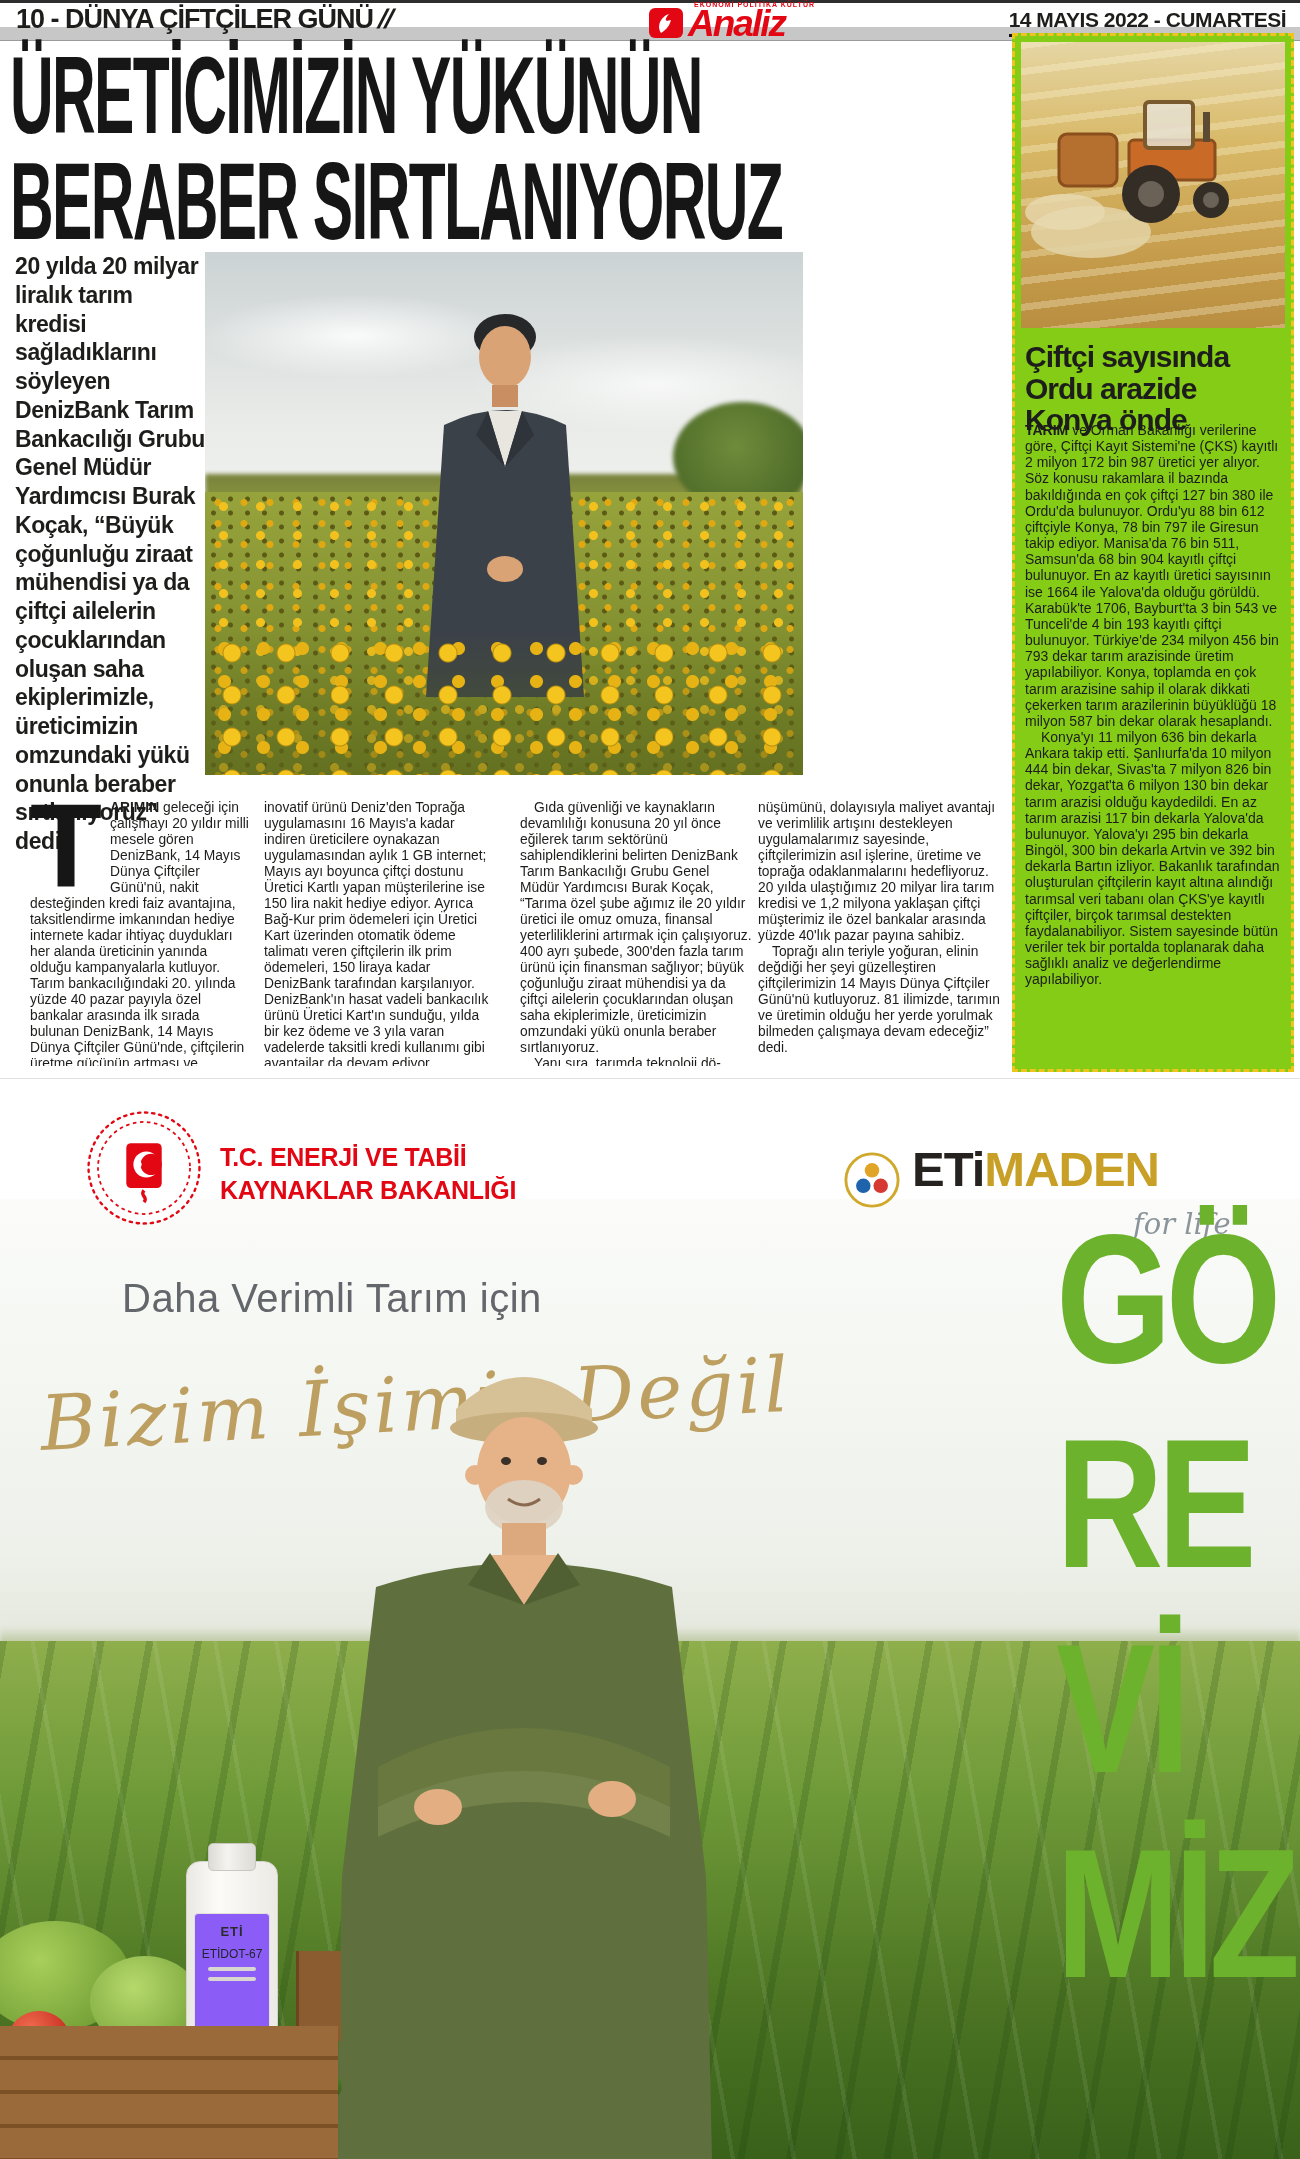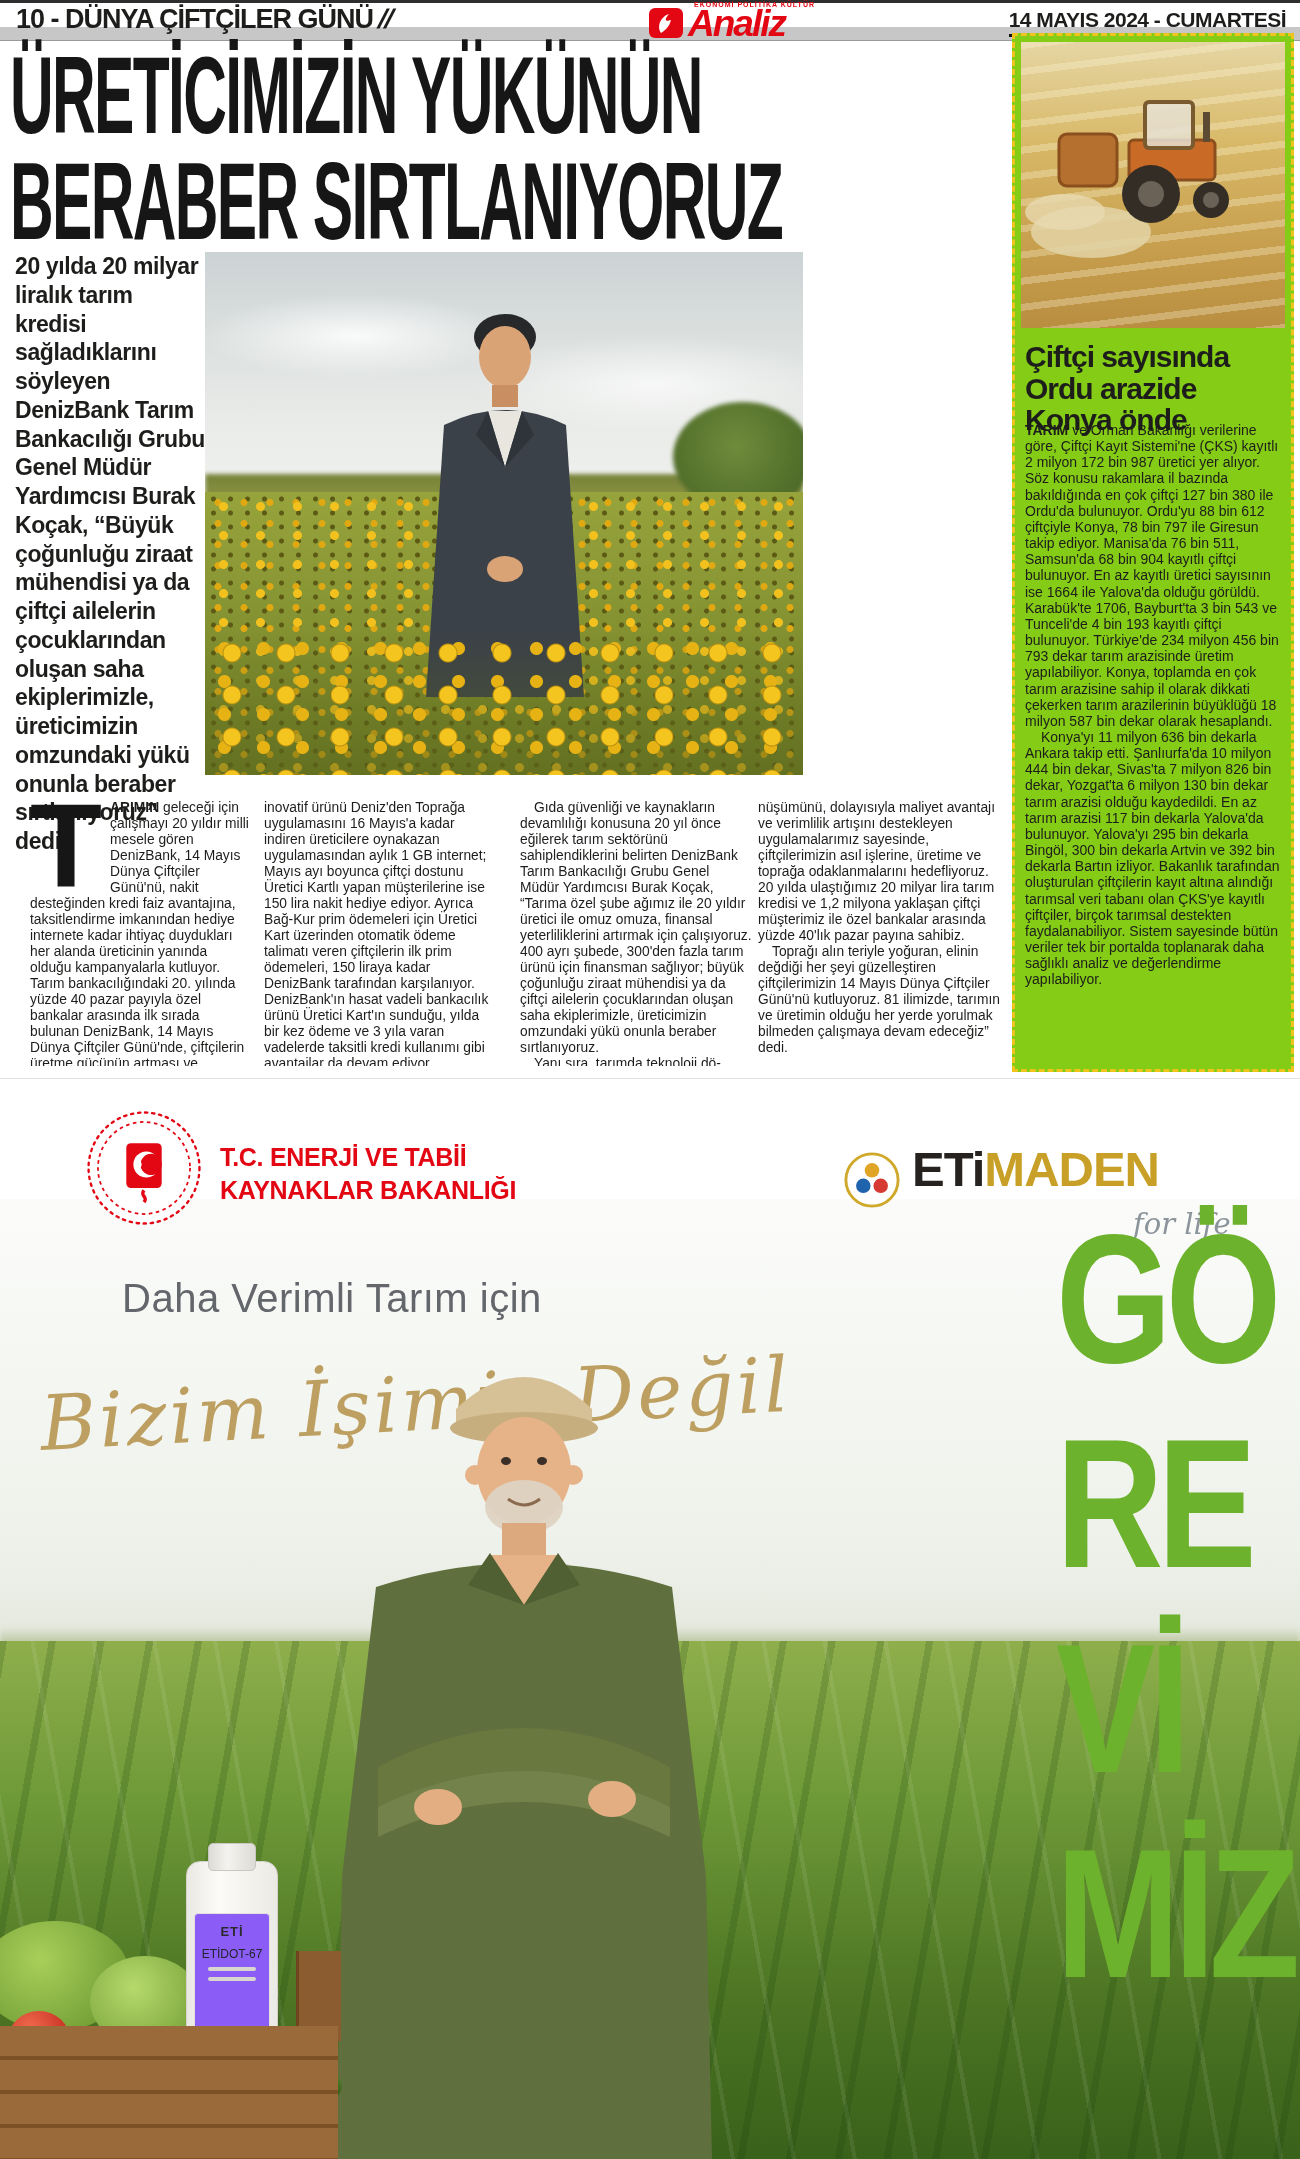--- a/index.html
+++ b/index.html
@@ -134,21 +134,21 @@
     <span>10 - DÜNYA ÇİFTÇİLER GÜNÜ</span><span class="slashes">//</span>
   </div>
   <div class="abs logo-wrap">
     <svg class="abs" style="left:0;top:6px" width="36" height="32" viewBox="0 0 36 32">
       <rect x="1" y="1" width="34" height="30" rx="6" fill="#e30613"></rect>
       <path d="M13,26 C8,18 14,9 21,7 C16,13 17,15 23,13 C21,21 16,24 13,26 Z" fill="#fff"></path>
     </svg>
     <div class="abs logo-tagline">EKONOMİ POLİTİKA KÜLTÜR</div>
     <div class="abs logo-text">Analiz</div>
   </div>
-  <div class="abs date-label">14 MAYIS 2024 - CUMARTESİ</div>
+  <div class="abs date-label">14 MAYIS 2022 - CUMARTESİ</div>
 
   <div class="abs headline-line hl1">ÜRETİCİMİZİN YÜKÜNÜN</div>
   <div class="abs headline-line hl2">BERABER SIRTLANIYORUZ</div>
 
   <div class="abs lede">20 yılda 20 milyar liralık tarım kredisi sağladıklarını söyleyen DenizBank Tarım Bankacılığı Grubu Genel Müdür Yardımcısı Burak Koçak, “Büyük çoğunluğu ziraat mühendisi ya da çiftçi ailelerin çocuklarından oluşan saha ekiplerimizle, üreticimizin omzundaki yükü onunla beraber sırtlanıyoruz” dedi</div>
 
   <div class="abs main-photo">
     <div class="abs mp-sky"></div>
     <div class="abs mp-treeline"></div>
     <div class="abs mp-tree"></div>

